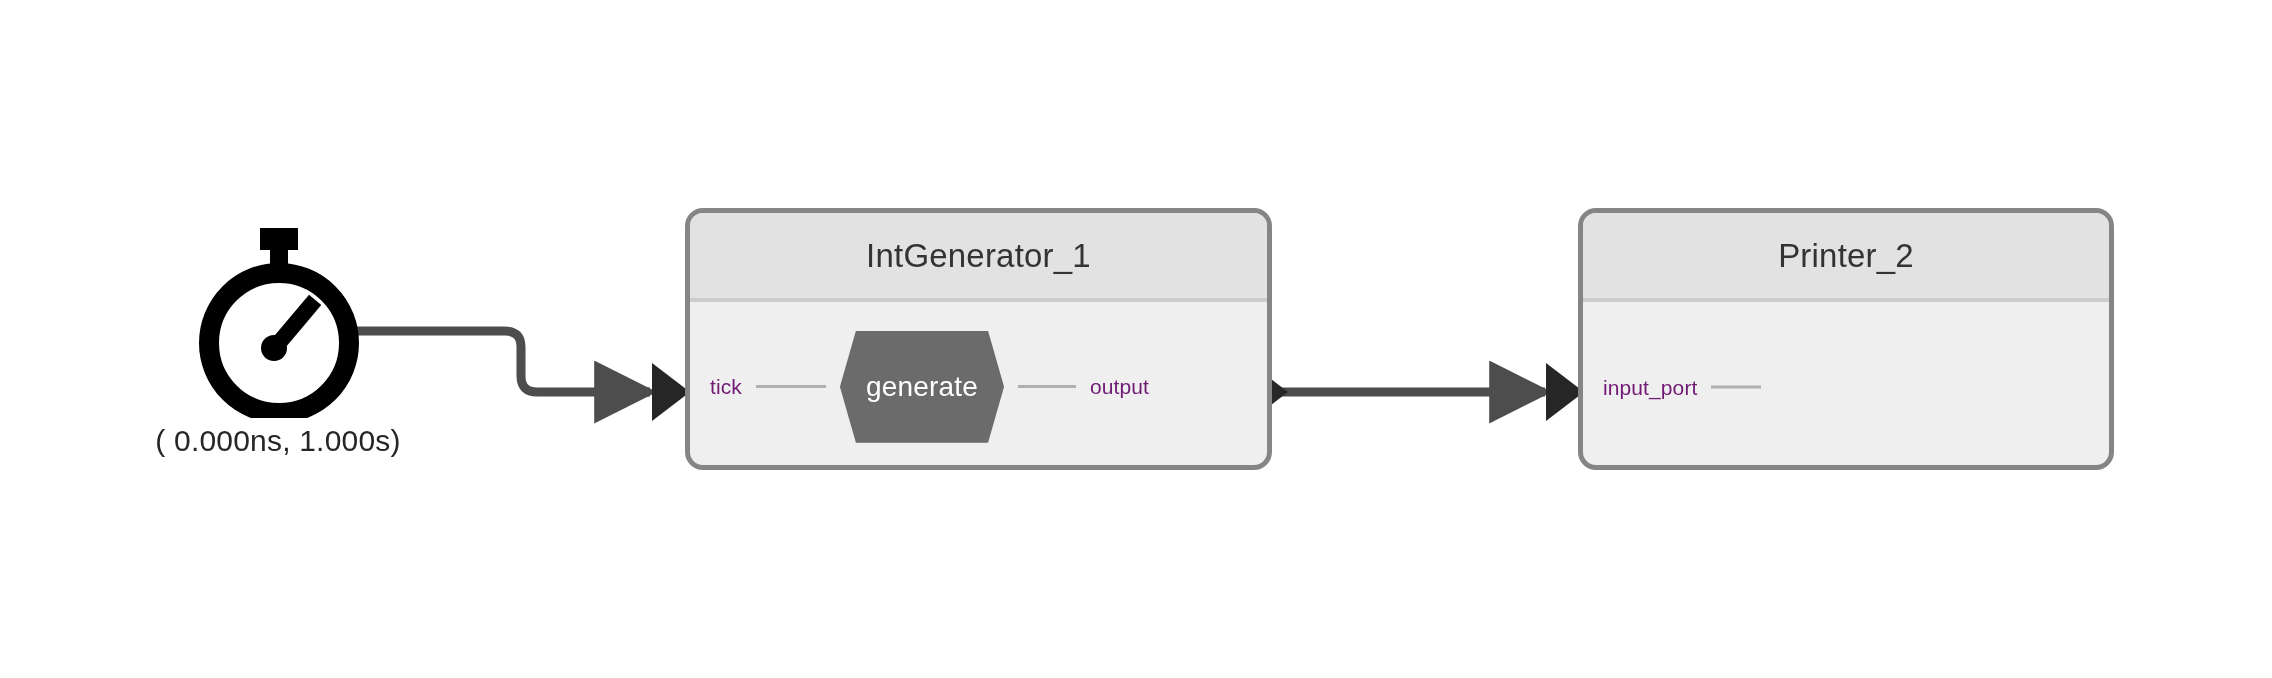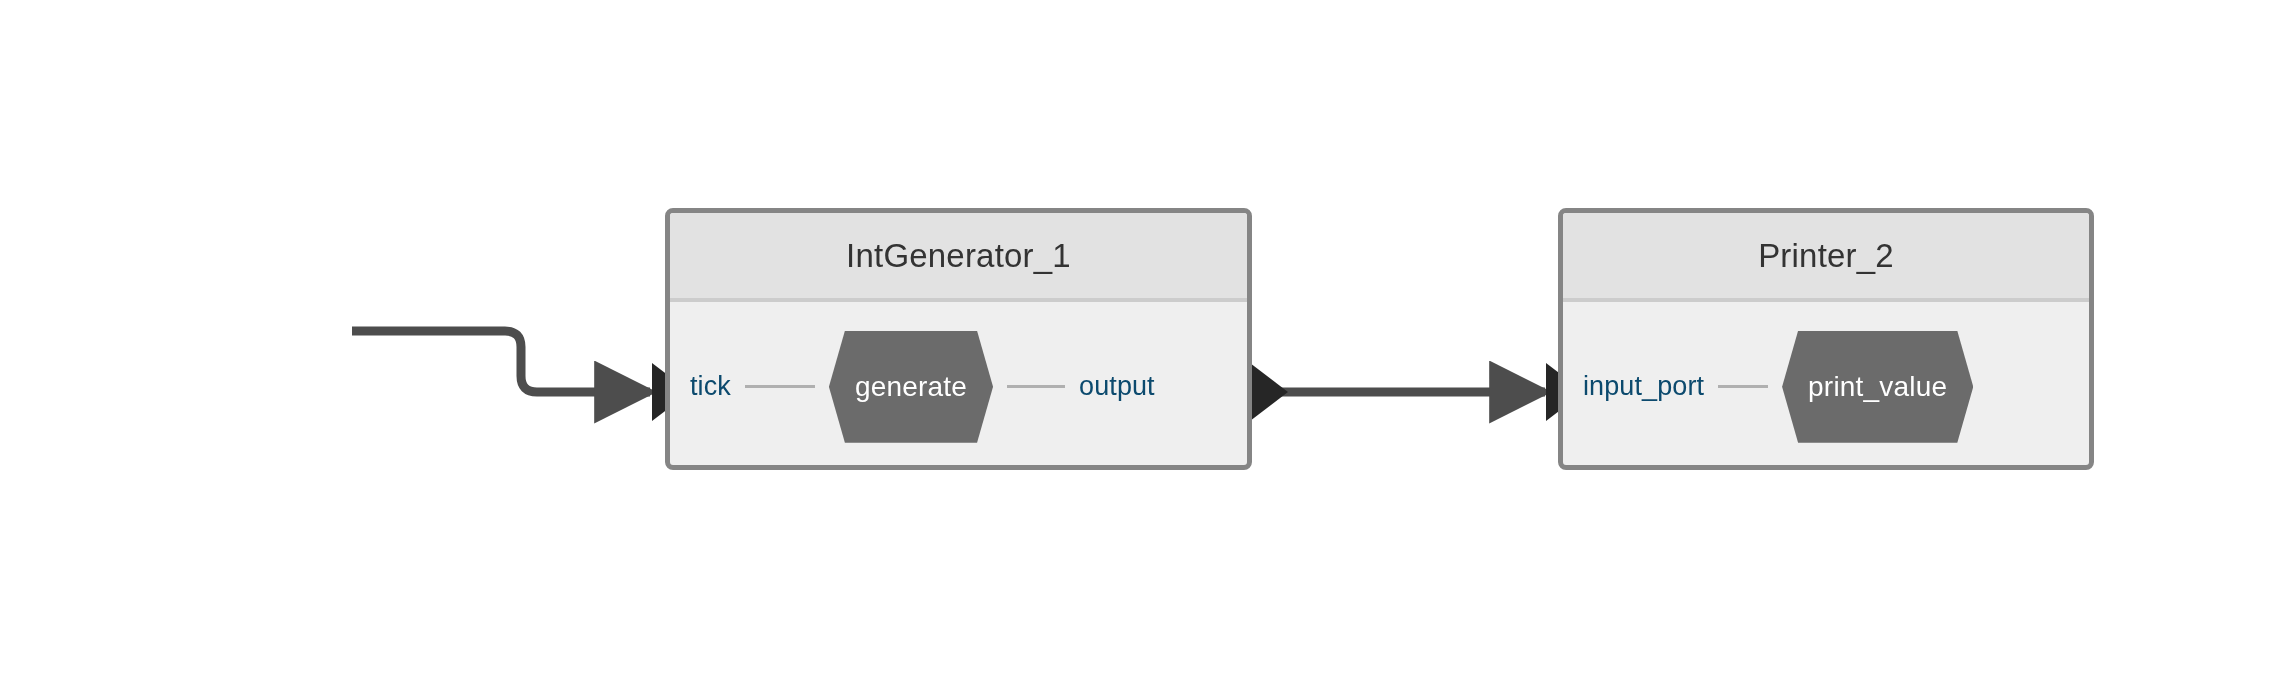--- a/index.html
+++ b/index.html
@@ -48,23 +48,24 @@
     color: #262626;
     white-space: nowrap;
     letter-spacing: 0.2px;
   }
 
   
   .block {
     position: absolute;
     box-sizing: border-box;
     border: 5px solid #858585;
-    border-radius: 8px;
+    border-radius: 18px;
     background: #efefef;
     overflow: hidden;
+    margin-left: 20px;
   }
   .block-header {
     box-sizing: border-box;
     height: 89px;
     background: #e2e2e2;
     border-bottom: 4px solid #cccccc;
     display: flex;
     align-items: center;
     justify-content: center;
   }
@@ -87,22 +88,22 @@
     top: 52%;
     transform: translateY(-50%);
     display: flex;
     align-items: center;
     white-space: nowrap;
   }
   .flow-row.left-pad { padding-left: 20px; }
   .flow-row.right-pad { padding-right: 14px; }
 
   .port-label {
-    font-size: 27px;
-    color: #0c4a6e;
+    font-size: 21px;
+    color: #701a75;
     letter-spacing: 0.1px;
     line-height: 1;
   }
   .port-connector {
     height: 3px;
     background: #b0b0b0;
     flex: 0 0 auto;
   }
 
   .hexagon {
@@ -150,20 +151,33 @@
       <path d="M 1252 392 L 1545 392" fill="none" stroke="#4d4d4d" stroke-width="9" stroke-linecap="butt" marker-end="url(#arrowhead)"></path>
     </g>
 
     <path d="M 652 363 L 690 392 L 652 421 z" fill="#262626"></path>
 
     <path d="M 1250 363 L 1288 392 L 1250 421 z" fill="#262626"></path>
 
     <path d="M 1546 363 L 1584 392 L 1546 421 z" fill="#262626"></path>
   </svg>
 
+  <div class="clock-source">
+    <svg class="clock-icon" viewBox="0 0 200 190" xmlns="http://www.w3.org/2000/svg">
+
+      <rect x="82" y="0" width="38" height="22" fill="#000000"></rect>
+      <rect x="92" y="20" width="18" height="20" fill="#000000"></rect>
+
+      <circle cx="101" cy="115" r="70" fill="none" stroke="#000000" stroke-width="20"></circle>
+
+      <circle cx="96" cy="120" r="13" fill="#000000"></circle>
+      <path d="M 100 116 L 132 78" stroke="#000000" stroke-width="16" stroke-linecap="square" fill="none"></path>
+    </svg>
+    <div class="clock-label">( 0.000ns, 1.000s)</div>
+  </div>
 
   <div class="block" style="left:665px; top:208px; width:587px; height:262px;">
     <div class="block-header">
       <div class="block-title">IntGenerator_1</div>
     </div>
     <div class="block-body">
       <div class="flow-row left-pad right-pad">
         <span class="port-label">tick</span>
         <span class="port-connector" style="width:70px; margin:0 14px;"></span>
         <span class="hexagon">
@@ -176,20 +190,17 @@
   </div>
 
   <div class="block" style="left:1558px; top:208px; width:536px; height:262px;">
     <div class="block-header">
       <div class="block-title">Printer_2</div>
     </div>
     <div class="block-body">
       <div class="flow-row left-pad">
         <span class="port-label">input_port</span>
         <span class="port-connector" style="width:50px; margin:0 14px;"></span>
-        <span class="hexagon">
-          <span>print_value</span>
-        </span>
       </div>
     </div>
   </div>
 
 </div>
 
 </body></html>

